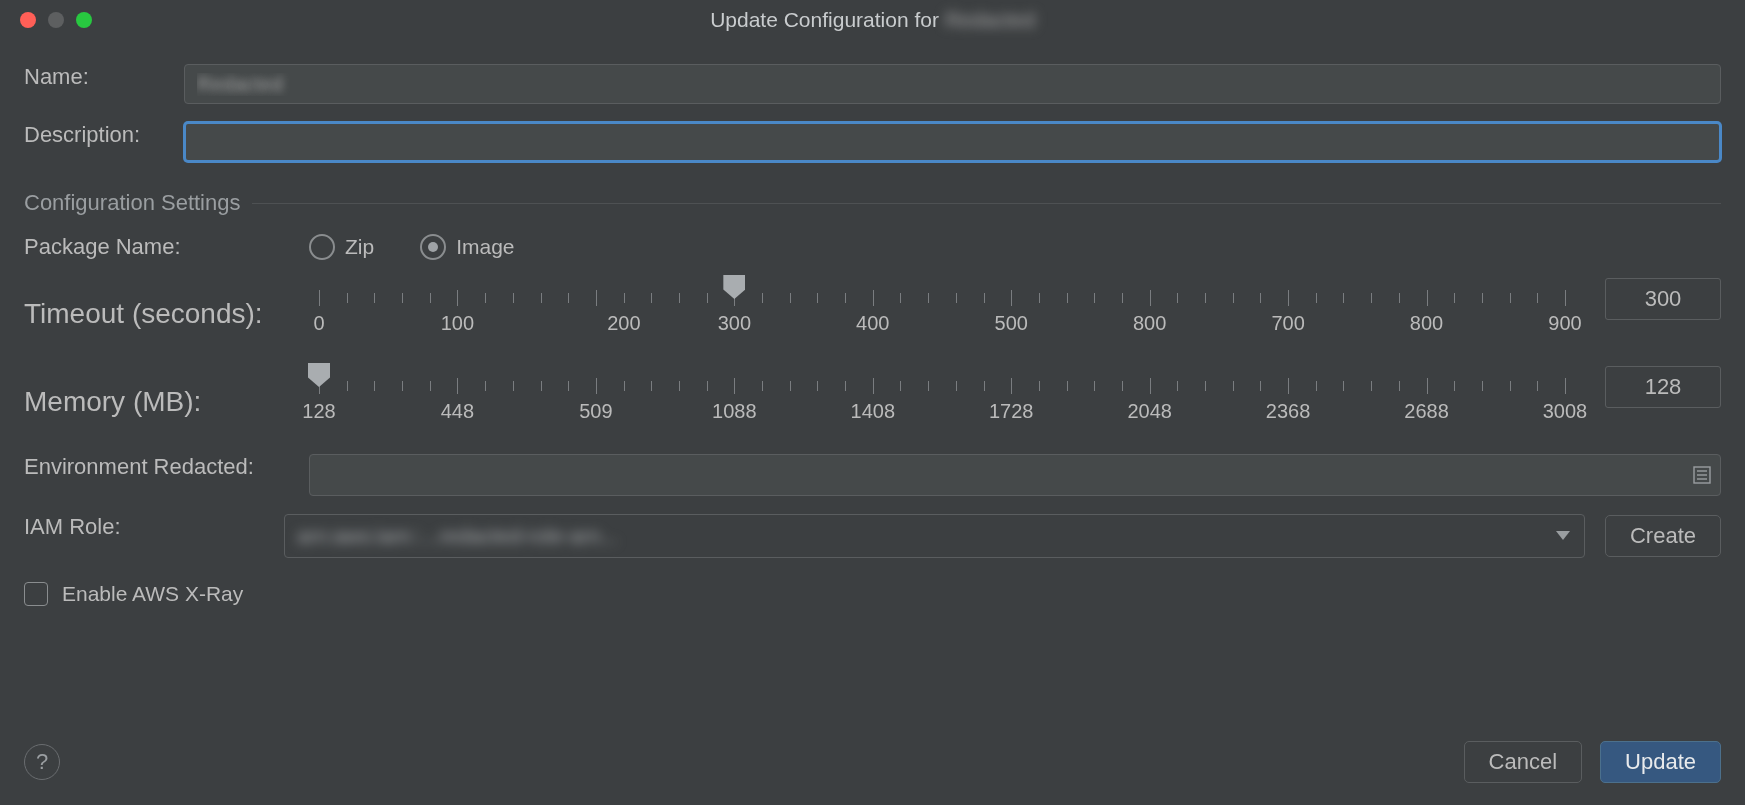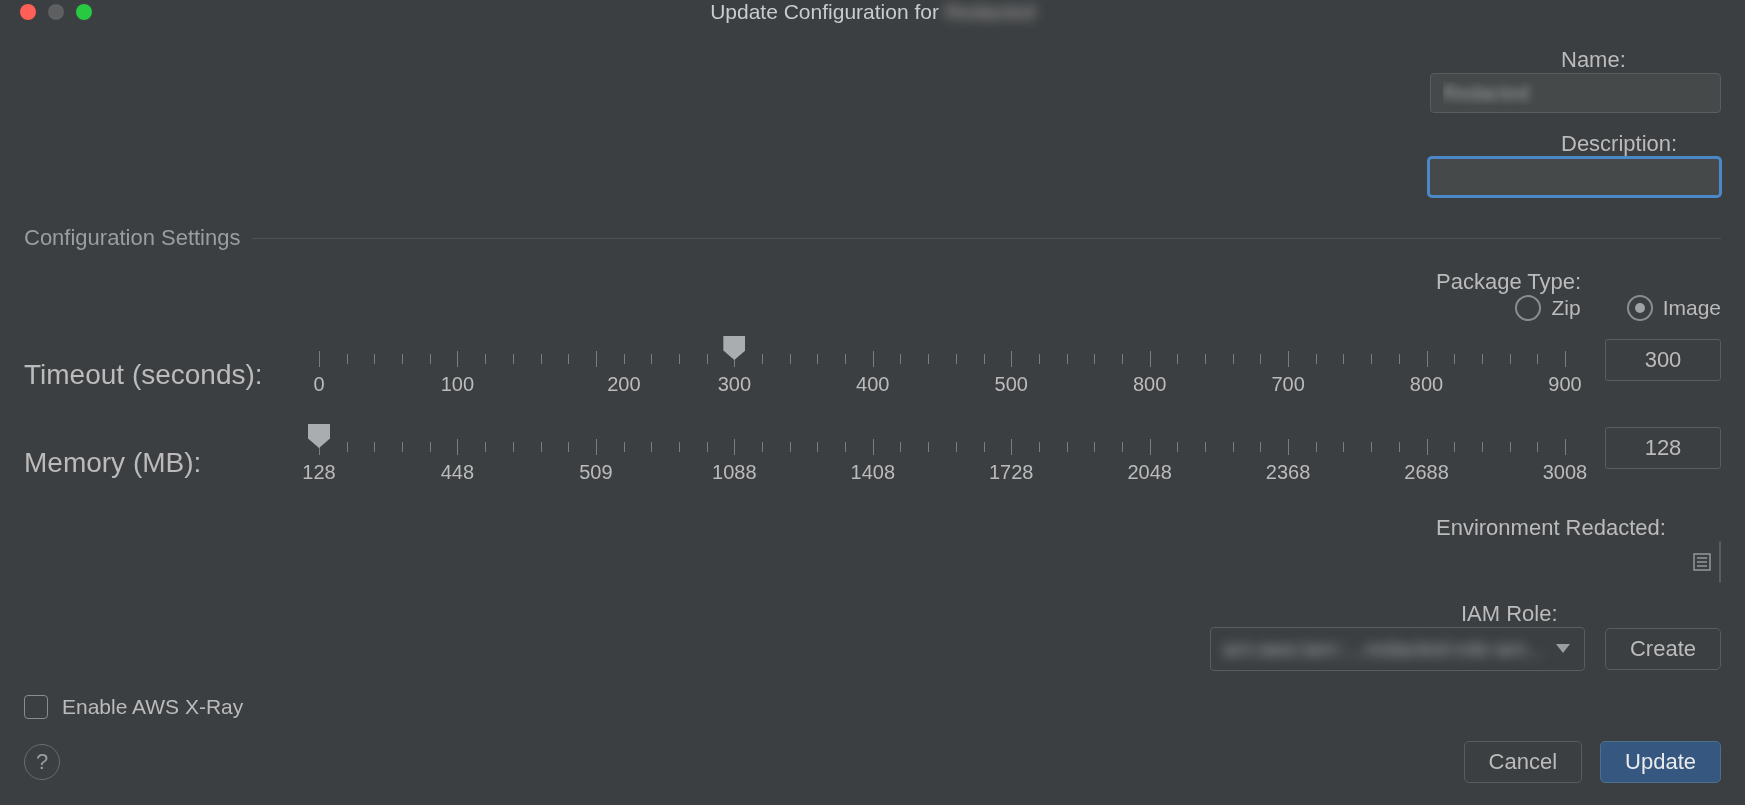--- a/index.html
+++ b/index.html
@@ -21,21 +21,21 @@
   .window{width:100%;height:100%;display:flex;flex-direction:column;}
   .titlebar{height:40px;display:flex;align-items:center;background:var(--bg);position:relative;}
   .traffic{display:flex;gap:12px;margin-left:20px;}
   .dot{width:16px;height:16px;border-radius:50%;}
   .dot.red{background:#ff5f57;}
   .dot.yellow{background:#5d5f60;}
   .dot.green{background:#28c840;}
   .title{position:absolute;left:50%;transform:translateX(-50%);color:#c9ccce;font-size:21px;display:flex;align-items:center;gap:6px;}
   .blur{filter:blur(6px);color:#aaa;}
   .body{flex:1;padding:24px 24px 0 24px;display:flex;flex-direction:column;gap:18px;}
-  .row{display:flex;align-items:flex-end;flex-direction:column;}
+  .row{display:flex;align-items:flex-start;}
   .lbl{width:160px;color:var(--text);font-size:22px;}
   .lbl.wide{width:285px;}
   .field{flex:1;}
   input.text{width:100%;box-sizing:border-box;height:40px;background:#45494a;border:1px solid var(--border);border-radius:4px;padding:0 12px;color:var(--text);font-size:20px;outline:none;}
   input.text.focused{border:2px solid var(--focus-border);box-shadow:0 0 0 1px var(--focus-border);}
   .section-head{display:flex;align-items:center;color:var(--section);font-size:22px;margin-top:10px;}
   .section-head .line{flex:1;height:1px;background:#4e5153;margin-left:12px;}
   .radio-group{display:flex;gap:46px;align-items:center;}
   .radio{display:flex;align-items:center;gap:10px;cursor:pointer;}
   .radio .circ{width:22px;height:22px;border:2px solid #8a8d8f;border-radius:50%;display:flex;align-items:center;justify-content:center;}
@@ -100,21 +100,21 @@
         <input class="text focused" value="" style="">
       </div>
     </div>
 
     <div class="section-head">
       <span>Configuration Settings</span>
       <div class="line"></div>
     </div>
 
     <div class="row">
-      <div class="lbl wide">Package Type:</div>
+      <div class="lbl wide">Package Name:</div>
       <div class="radio-group">
         <div class="radio">
           <div class="circ"></div>
           <span>Zip</span>
         </div>
         <div class="radio sel">
           <div class="circ"></div>
           <span>Image</span>
         </div>
       </div>

